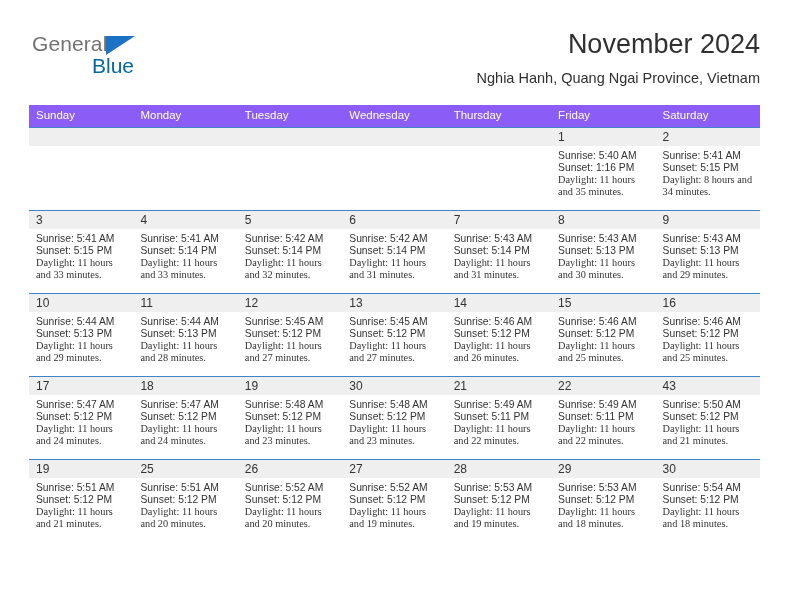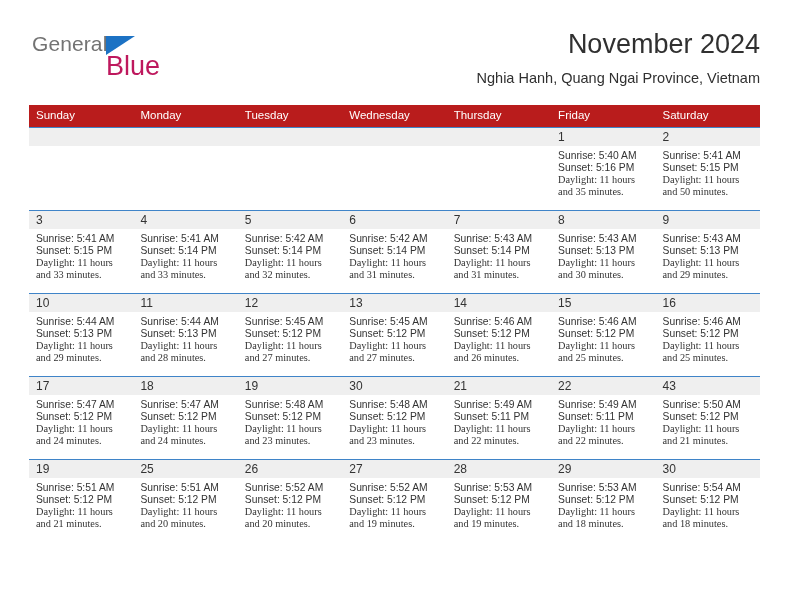--- a/index.html
+++ b/index.html
@@ -50,24 +50,24 @@
     position: absolute;
     left: 76px;
     top: 4px;
     width: 0;
     height: 0;
     border-left: 29px solid #1c72c4;
     border-bottom: 19px solid transparent;
   }
   .brand-blue {
     position: absolute;
-    left: 76px;
+    left: 62px;
     top: 22px;
-    font-size: 27px;
-    color: #be185d;
+    font-size: 21px;
+    color: #0369a1;
     line-height: 24px;
   }
 
   .title-block {
     position: absolute;
     right: 0;
     top: 0;
     text-align: right;
   }
   .cal-title {
@@ -87,21 +87,21 @@
   
   .calendar {
     position: absolute;
     left: 29px;
     top: 105px;
     width: 731px;
     border-collapse: collapse;
     table-layout: fixed;
   }
   .calendar th {
-    background: #b91c1c;
+    background: #8b5cf6;
     color: #ffffff;
     font-weight: normal;
     font-size: 11.5px;
     text-align: left;
     padding: 4px 0 5px 7px;
     height: 12px;
     line-height: 13px;
   }
   .calendar td {
     vertical-align: top;
@@ -202,32 +202,32 @@
             <div class="cell-inner">
               <div class="date-band"></div>
               <div class="cell-body"></div>
             </div>
           </td>
           <td>
             <div class="cell-inner">
               <div class="date-band">1</div>
               <div class="cell-body">
                 <div>Sunrise: 5:40 AM</div>
-                <div>Sunset: 5:16 PM</div>
+                <div>Sunset: 1:16 PM</div>
                 <div class="daylight">Daylight: 11 hours and 35 minutes.</div>
               </div>
             </div>
           </td>
           <td>
             <div class="cell-inner">
               <div class="date-band">2</div>
               <div class="cell-body">
                 <div>Sunrise: 5:41 AM</div>
                 <div>Sunset: 5:15 PM</div>
-                <div class="daylight">Daylight: 11 hours and 50 minutes.</div>
+                <div class="daylight">Daylight: 8 hours and 34 minutes.</div>
               </div>
             </div>
           </td>
         </tr>
         <tr>
           <td>
             <div class="cell-inner">
               <div class="date-band">3</div>
               <div class="cell-body">
                 <div>Sunrise: 5:41 AM</div>

